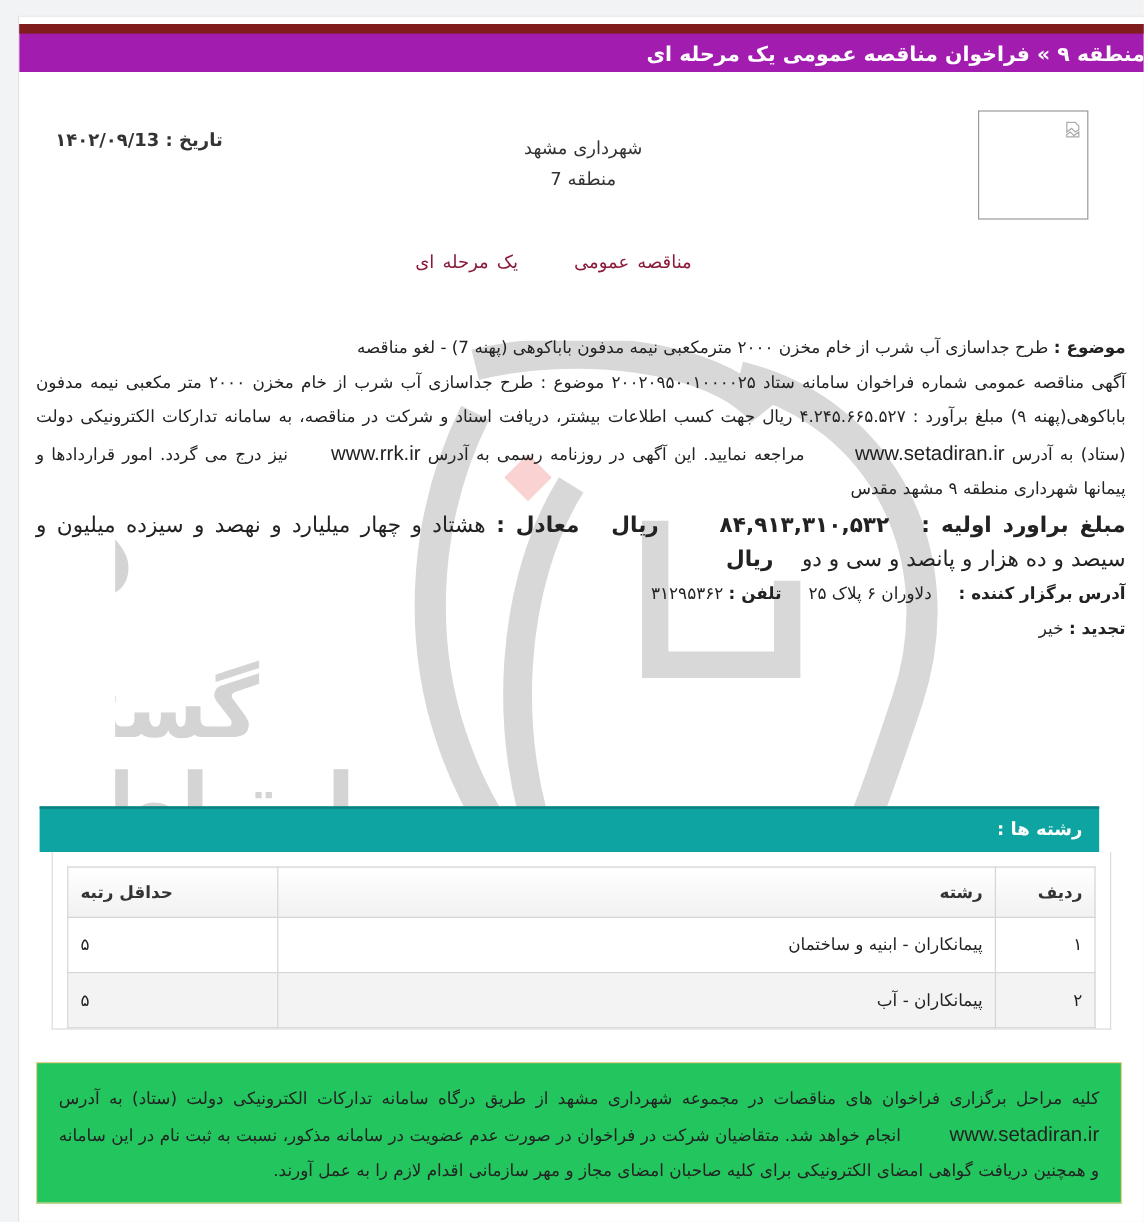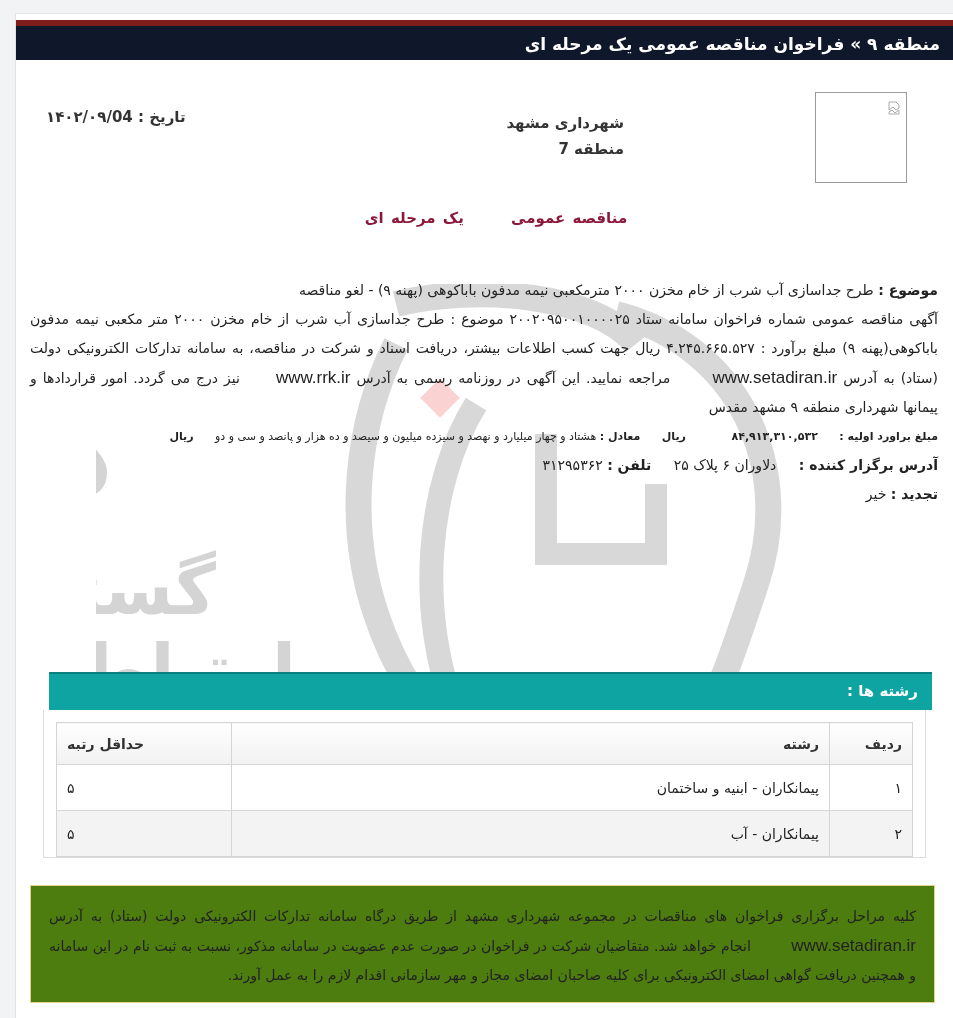--- a/index.html
+++ b/index.html
@@ -20,90 +20,90 @@
       background: #ffffff;
       border-left: 1px solid #e2e2e2;
       border-top: 1px solid #e6e6e6;
       overflow: hidden;
       direction: rtl;
     }
     .top-bar {
       position: absolute;
       left: 0; top: 6px;
       width: 938px; height: 40px;
-      background: #0f172a;
-      border-top: 6px solid #7f1d1d;
+      background: #a21caf;
+      border-top: 8px solid #7f1d1d;
       color: #fff;
       font-size: 17px;
       font-weight: bold;
-      padding-right: 14px;
       line-height: 36px;
     }
     .logo-box {
       position: absolute;
       right: 46px; top: 78px;
       width: 92px; height: 91px;
       border: 1px solid #9a9a9a;
       background: #fff;
     }
     .logo-box .broken-img {
       position: absolute;
       right: 6px; top: 8px;
       width: 12px; height: 14px;
       color: #aaa;
       font-size: 11px;
       line-height: 14px;
       text-align: center;
     }
     .org {
       position: absolute;
-      left: 368px; top: 96px;
+      left: 350px; top: 96px;
       width: 240px;
-      font-size: 15px;
-      font-weight: bold;
+      text-align: center;
+      font-size: 15px;
+      font-weight: normal;
       line-height: 26px;
       color: #333;
     }
     .date {
       position: absolute;
       left: 30px; top: 94px;
       font-size: 15px;
       font-weight: bold;
       color: #333;
       direction: rtl;
       white-space: nowrap;
     }
     .tender-type {
       position: absolute;
       left: 330px; top: 195px;
       width: 300px;
-      text-align: center;
-      font-size: 15px;
-      font-weight: bold;
+      text-align: left;
+      font-size: 15px;
+      font-weight: normal;
       color: #8b1a3a;
       word-spacing: 2px;
     }
     .tender-type span + span { margin-right: 40px; }
     .content {
       position: absolute;
       right: 15px; top: 262px;
       width: 908px;
       font-size: 14px;
       line-height: 29px;
       color: #222;
       text-align: justify;
     }
     .content b { font-weight: bold; }
     .url { font-size: 17px; font-family: "Liberation Sans", sans-serif; color: #222; margin-left: 36px; }
-    .amount-row { font-size: 11px; }
+    .amount-row { font-size: 18px; }
     .gap { display: inline-block; width: 18px; }
     .gap-lg { display: inline-block; width: 42px; }
     .section-bar {
       position: absolute;
-      left: 33px; top: 658px;
+      left: 17px; top: 658px;
       width: 883px; height: 38px;
       background: #0ea4a2;
       border-top: 2px solid #0a7f7e;
       color: #fff;
       font-size: 15px;
       font-weight: bold;
       line-height: 34px;
       padding-right: 14px;
     }
     .table-wrap {
@@ -135,21 +135,21 @@
       height: 42px;
     }
     th.col-idx, td.col-idx { width: 83px; }
     th.col-field, td.col-field { width: 598px; }
     th.col-rank, td.col-rank { text-align: left; }
     tr.alt td { background: #f3f3f3; }
     .notice {
       position: absolute;
       left: 14px; top: 871px;
       width: 905px; height: 118px;
-      background: #4d7c0f;
+      background: #22c55e;
       border: 1px solid #e6d08a;
       padding: 16px 18px 0 18px;
       font-size: 14px;
       line-height: 29px;
       color: #222;
       text-align: justify;
     }
     .watermark {
       position: absolute;
       left: 80px; top: 270px;
@@ -176,21 +176,21 @@
     </span>
   </div>
 
   <div class="org">
     <div>شهرداری مشهد</div>
     <div>منطقه 7</div>
   </div>
 
   <div class="date">
     <span>تاریخ :</span>
-    <span>۱۴۰۲/۰۹/04</span>
+    <span>۱۴۰۲/۰۹/13</span>
   </div>
 
   <div class="tender-type">
     <span>مناقصه عمومی</span>
     <span>یک مرحله ای</span>
   </div>
 
   <svg class="watermark" viewBox="0 0 720 460">
     <path d="M520 30 C 640 60, 700 180, 660 300 C 640 360, 620 420, 600 450" fill="none" stroke="#9a9a9a" stroke-width="26"></path>
     <path d="M300 20 C 380 0, 500 10, 540 60" fill="none" stroke="#9a9a9a" stroke-width="26"></path>
@@ -199,21 +199,21 @@
     <path d="M300 60 C 260 140, 250 240, 280 330 C 300 390, 330 430, 350 450" fill="none" stroke="#9a9a9a" stroke-width="26"></path>
     <text x="20" y="210" font-size="150" font-weight="bold" fill="#8f8f8f" font-family="DejaVu Sans, sans-serif">همراه</text>
     <text x="120" y="330" font-size="70" font-weight="bold" fill="#8f8f8f" font-family="DejaVu Sans, sans-serif">گستران</text>
     <text x="200" y="410" font-size="70" font-weight="bold" fill="#8f8f8f" font-family="DejaVu Sans, sans-serif">ارتباط</text>
     <rect x="330" y="100" width="28" height="28" fill="#f58a8a" transform="rotate(45 344 114)"></rect>
   </svg>
 
   <div class="content">
     <div>
       <b>موضوع :</b>
-      <span>طرح جداسازی آب شرب از خام مخزن ۲۰۰۰ مترمکعبی نیمه مدفون باباکوهی (پهنه ۹) - لغو مناقصه</span>
+      <span>طرح جداسازی آب شرب از خام مخزن ۲۰۰۰ مترمکعبی نیمه مدفون باباکوهی (پهنه 7) - لغو مناقصه</span>
     </div>
     <div>
       <span>آگهی مناقصه عمومی شماره فراخوان سامانه ستاد ۲۰۰۲۰۹۵۰۰۱۰۰۰۰۲۵ موضوع : طرح جداسازی آب شرب از خام مخزن ۲۰۰۰ متر مکعبی نیمه مدفون باباکوهی(پهنه ۹) مبلغ برآورد : ۴.۲۴۵.۶۶۵.۵۲۷ ریال جهت کسب اطلاعات بیشتر، دریافت اسناد و شرکت در مناقصه، به سامانه تدارکات الکترونیکی دولت (ستاد) به آدرس</span>
       <span class="url">www.setadiran.ir</span>
       <span>مراجعه نمایید. این آگهی در روزنامه رسمی به آدرس</span>
       <span class="url">www.rrk.ir</span><span>نیز درج می گردد. امور قراردادها و پیمانها شهرداری منطقه ۹ مشهد مقدس</span>
     </div>
     <div class="amount-row">
       <b>مبلغ براورد اولیه :</b><span class="gap"></span>
       <b>۸۴,۹۱۳,۳۱۰,۵۳۲</b><span class="gap-lg"></span>

